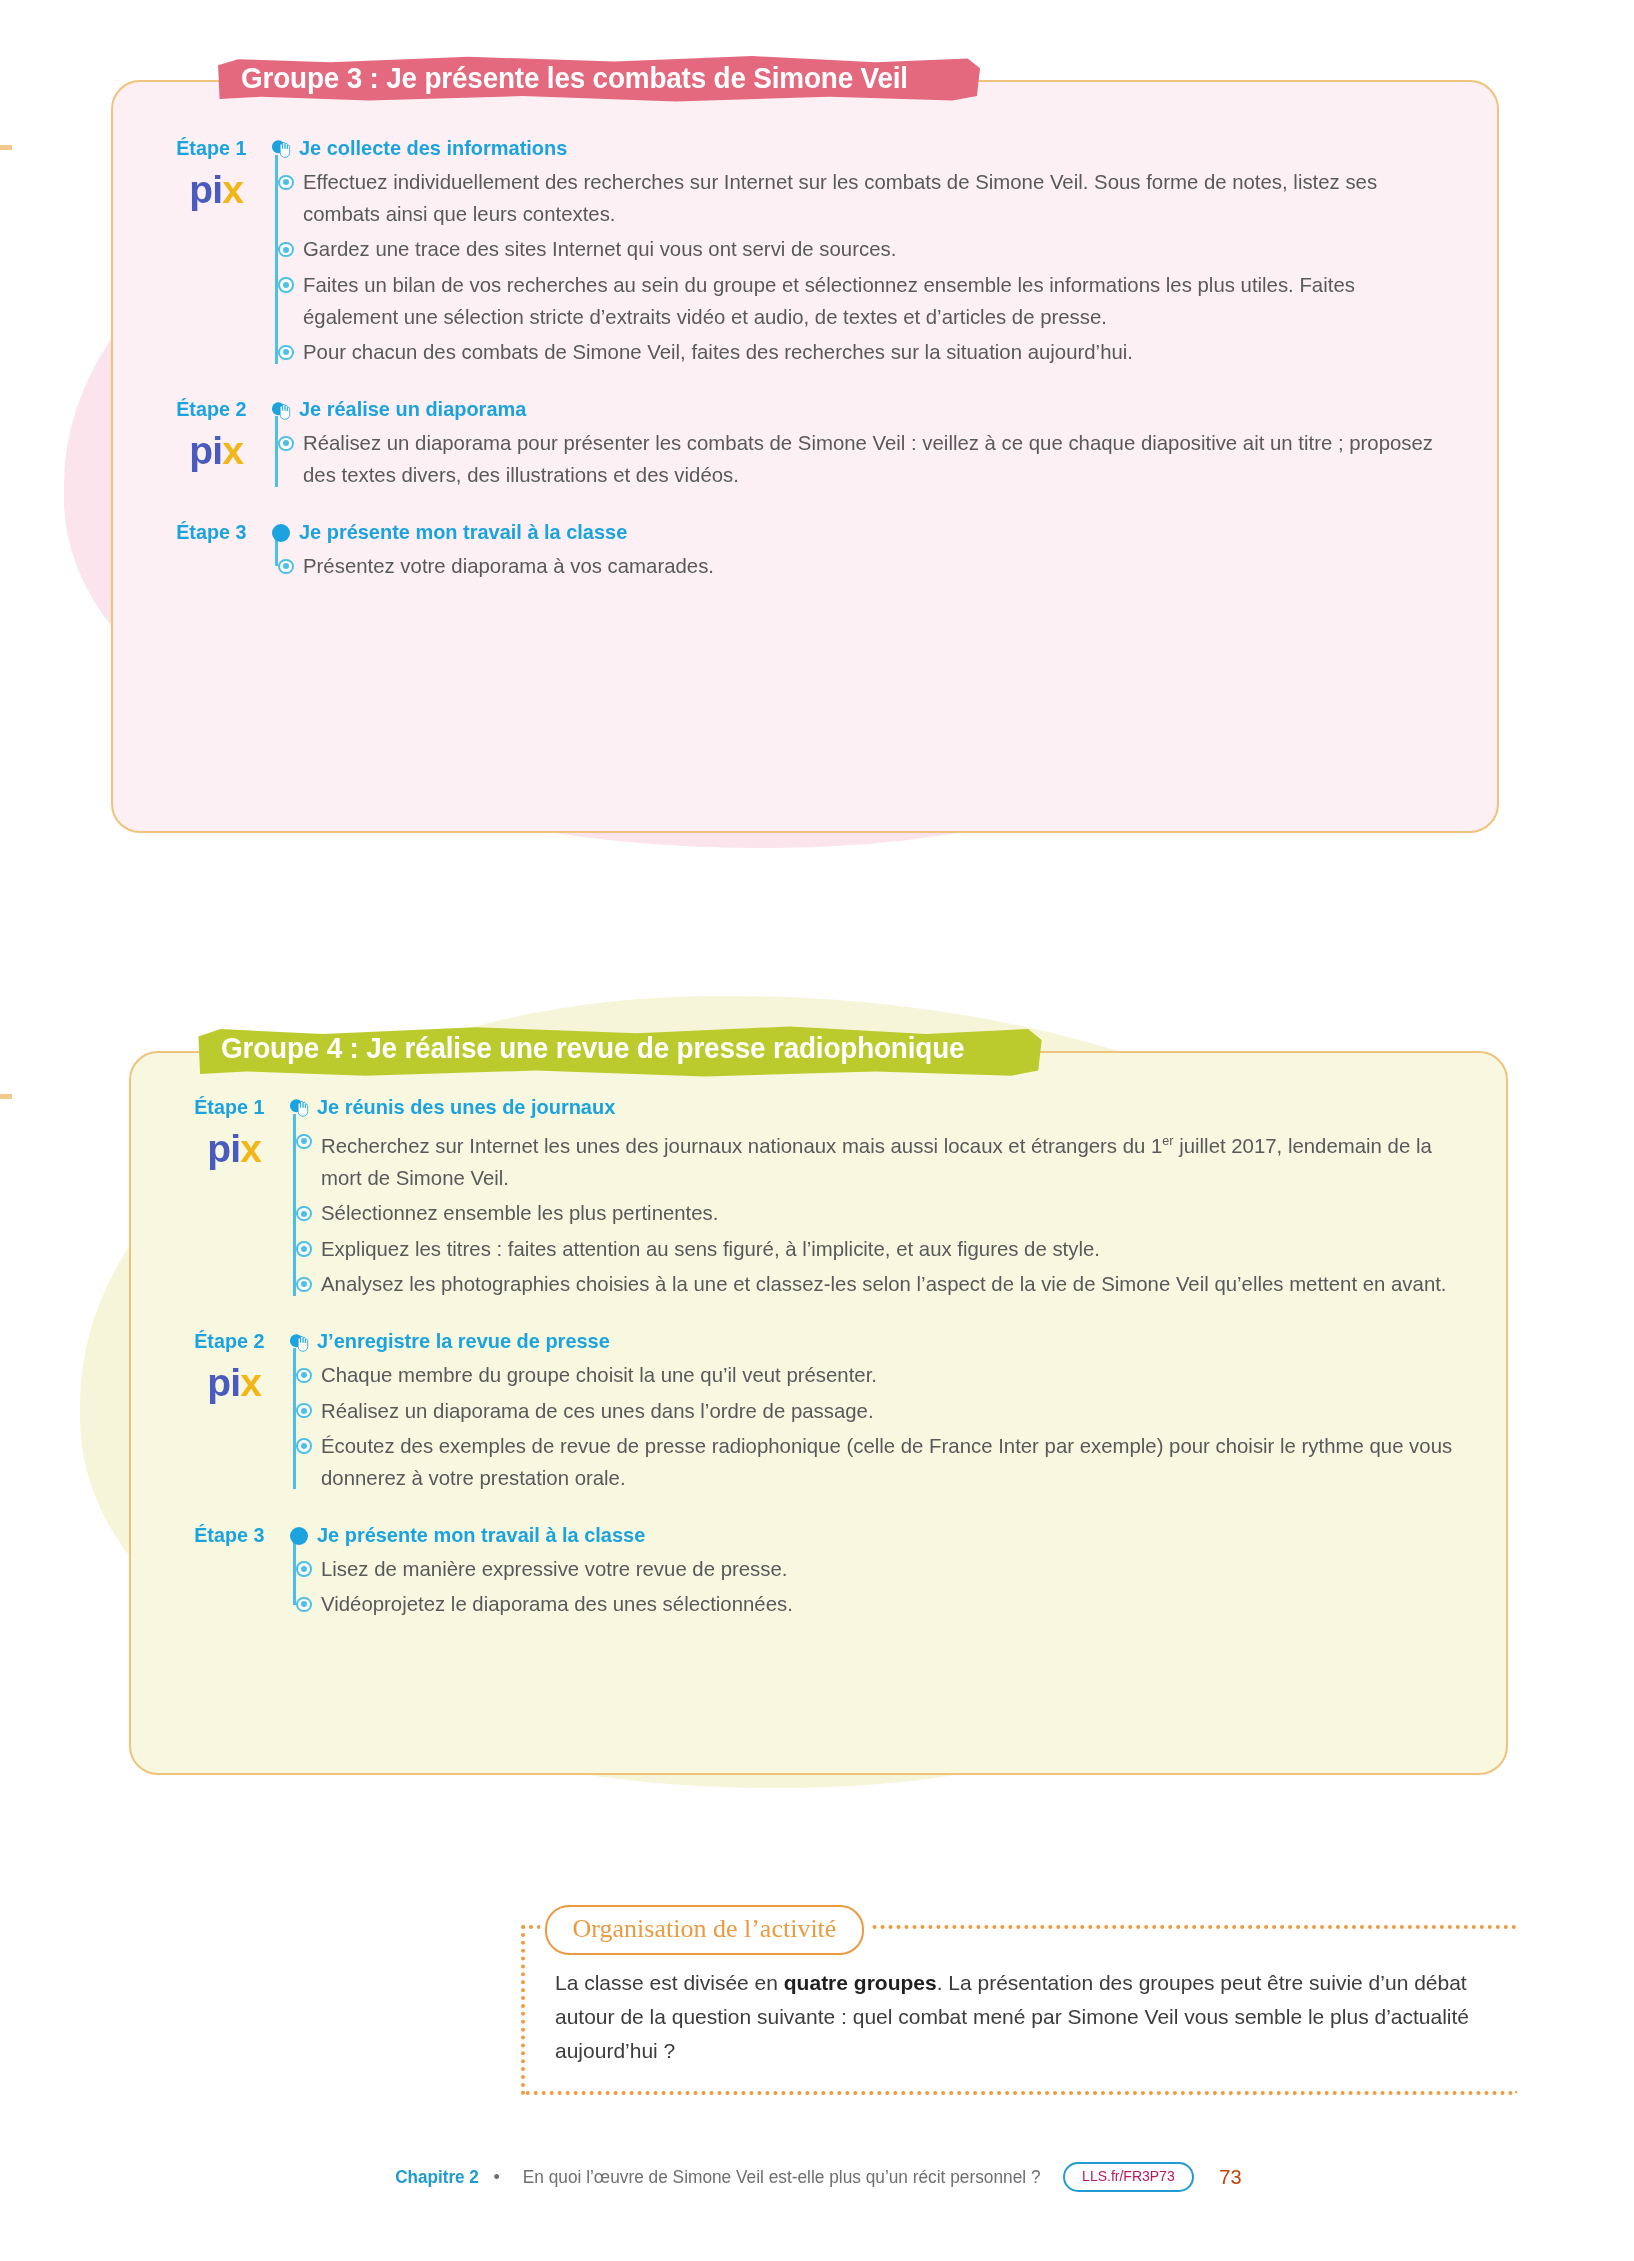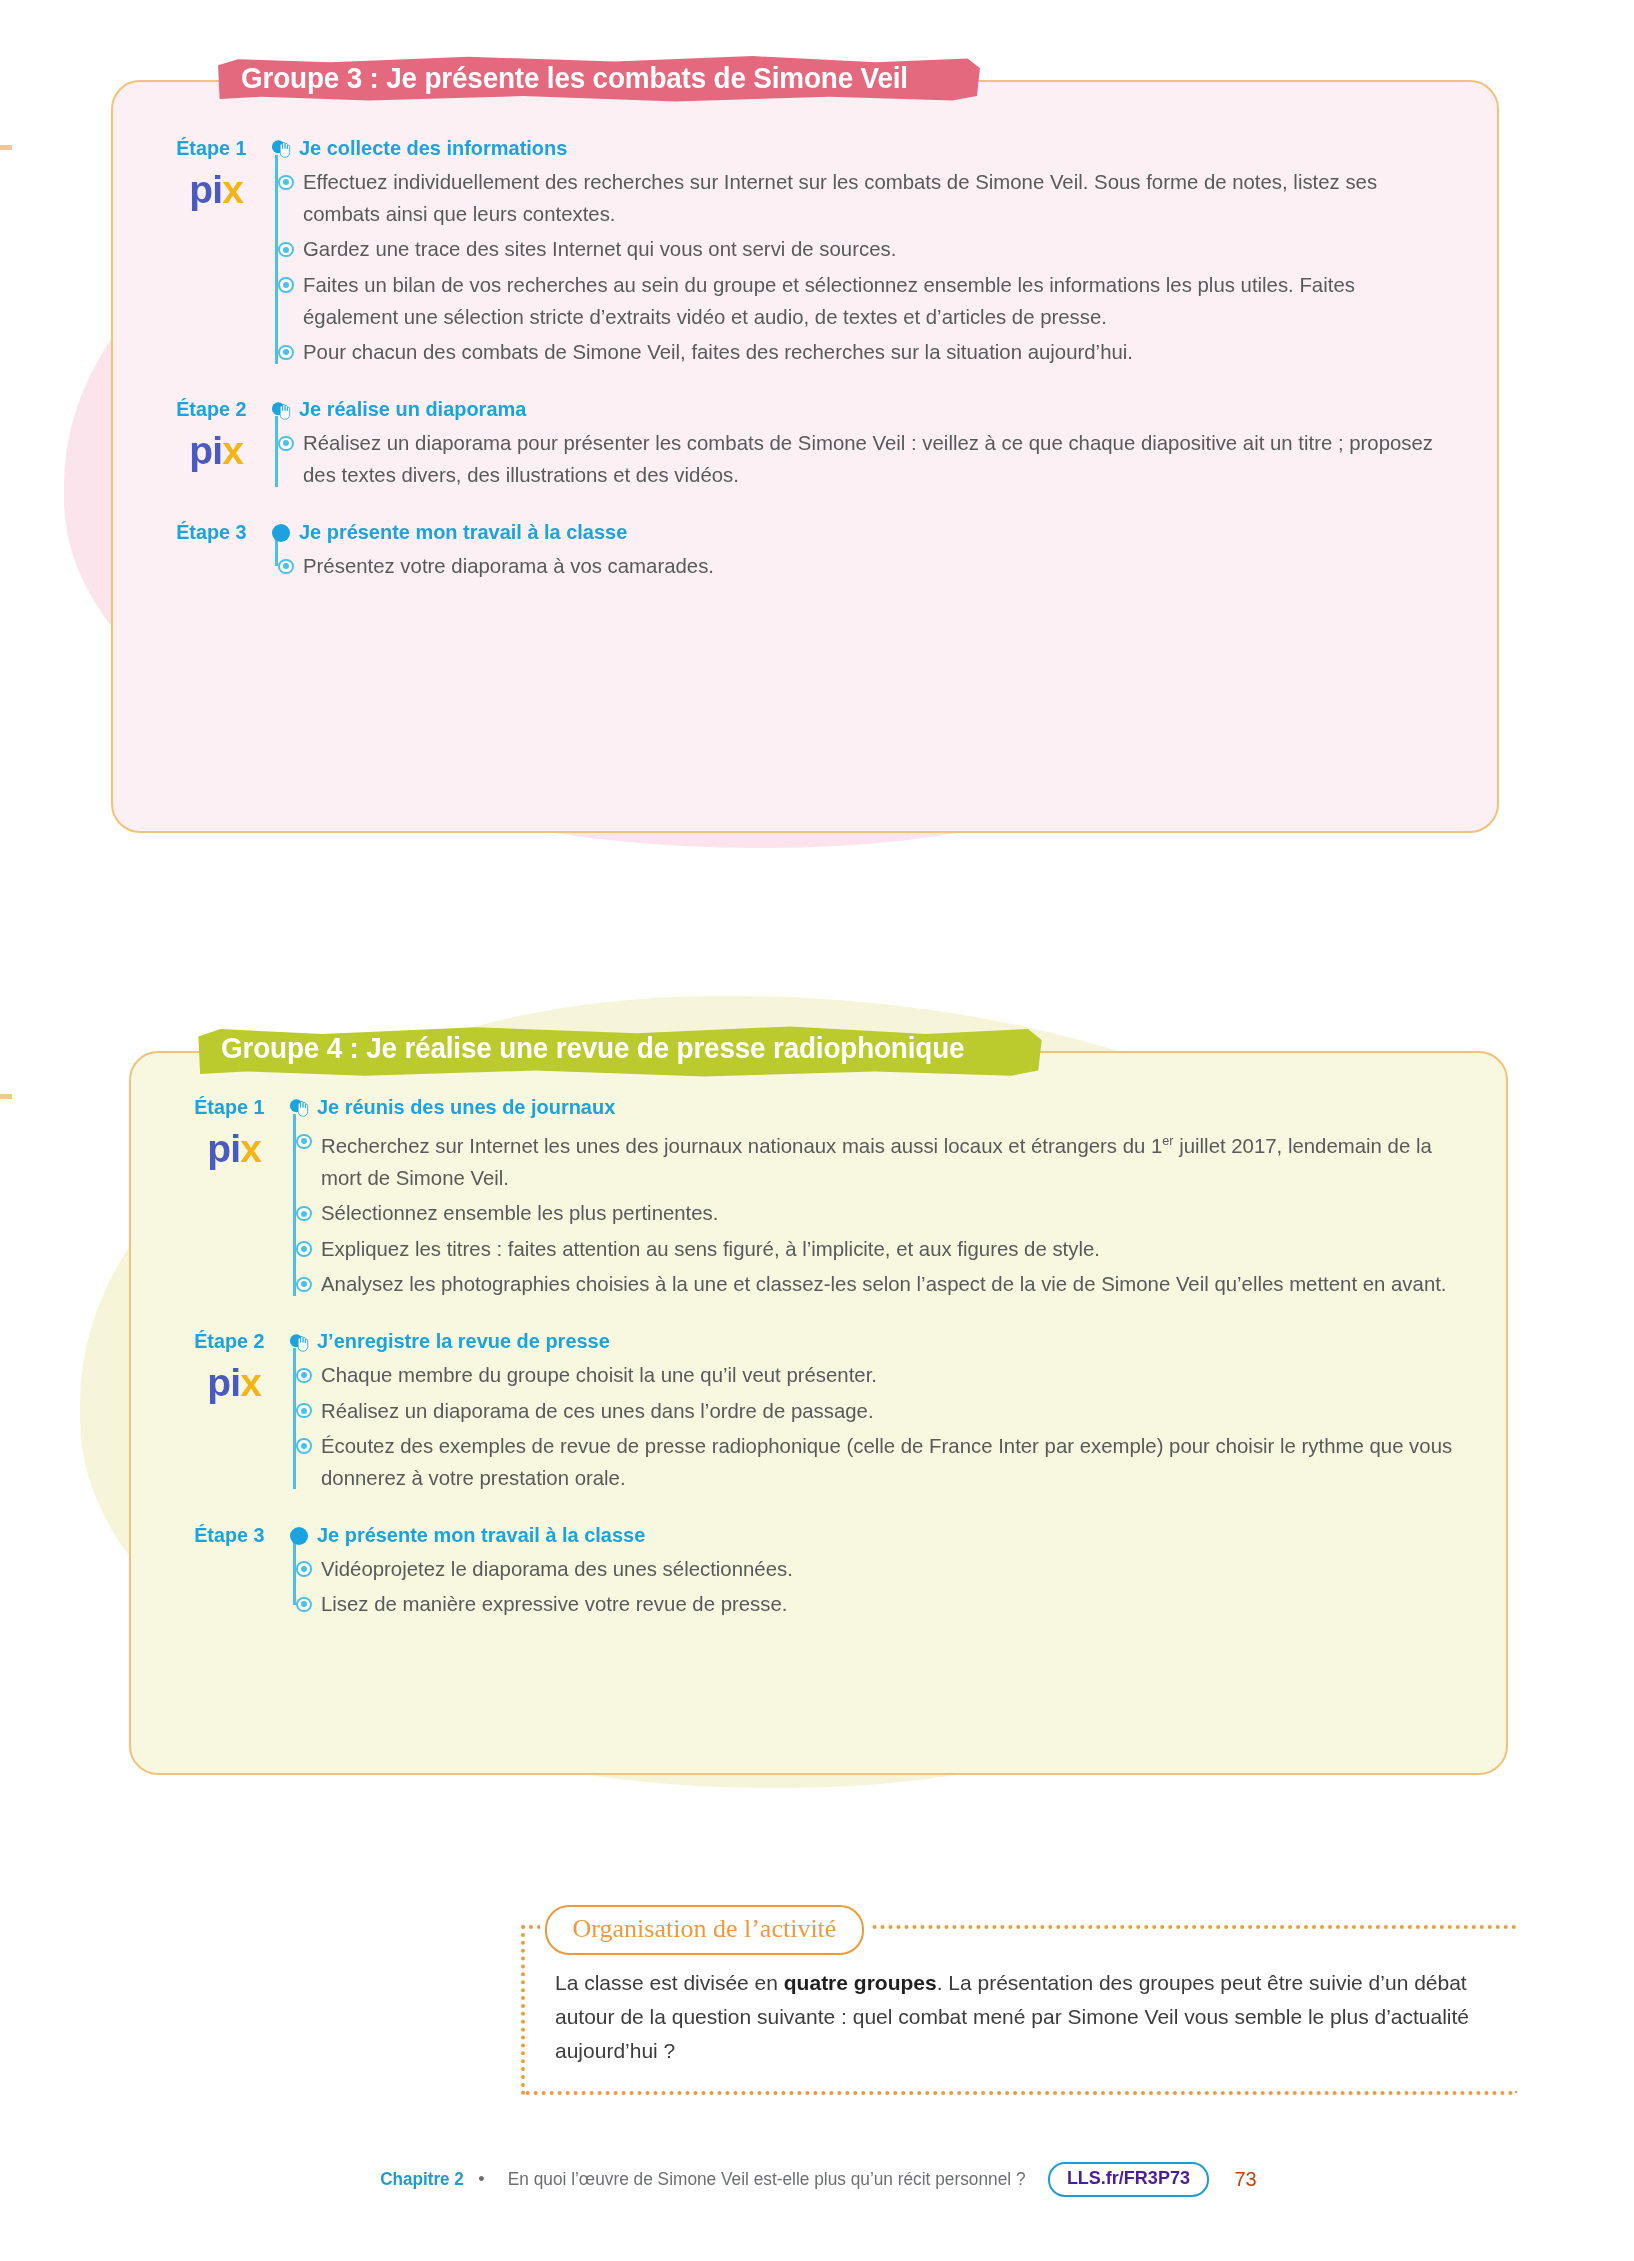--- a/index.html
+++ b/index.html
@@ -297,23 +297,23 @@
   }
   .foot-sep { color: #6d6e70; font-size: 18px; }
   .foot-title {
     color: #6d6e70;
     font-size: 18px;
     transform: scaleX(0.96);
   }
   .foot-badge {
     border: 2.1px solid #1f9bd2;
     border-radius: 17px;
-    color: #4c1d95;
-    font-weight: bold;
-    font-size: 18px;
+    color: #be185d;
+    font-weight: normal;
+    font-size: 14px;
     padding: 4.3px 17px 6px 17px;
     white-space: nowrap;
   }
   .foot-page {
     color: #c2410c;
     font-size: 20px;
     margin-left: 13.6px;
   }
 </style>
 </head>
@@ -542,27 +542,27 @@
             <div class="head-icon">
               <span class="dot-badge"></span>
             </div>
             <div class="head-title">Je présente mon travail à la classe</div>
           </div>
           <ul class="bullets">
             <li class="bullet">
               <span class="bullet-marker">
                   <span class="ring"></span>
                 </span>
+              <span class="bullet-text">Lisez de manière expressive votre revue de presse.</span>
+            </li>
+            <li class="bullet">
+              <span class="bullet-marker">
+                  <span class="ring"></span>
+                </span>
               <span class="bullet-text">Vidéoprojetez le diaporama des unes sélectionnées.</span>
-            </li>
-            <li class="bullet">
-              <span class="bullet-marker">
-                  <span class="ring"></span>
-                </span>
-              <span class="bullet-text">Lisez de manière expressive votre revue de presse.</span>
             </li>
           </ul>
         </div>
       </div>
 
     </div>
   </div>
 
   <div class="orga">
     <div class="orga-border"></div>

